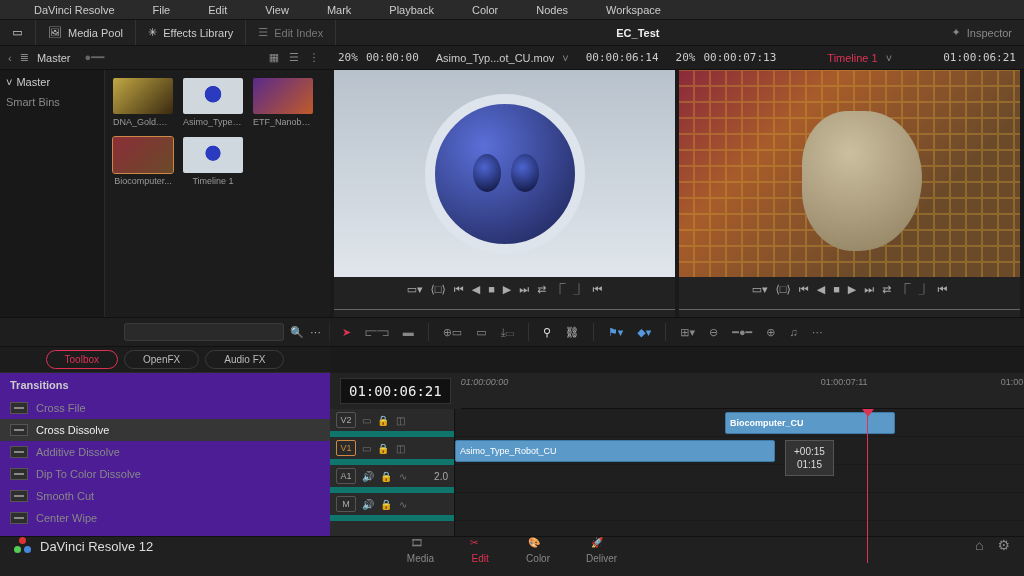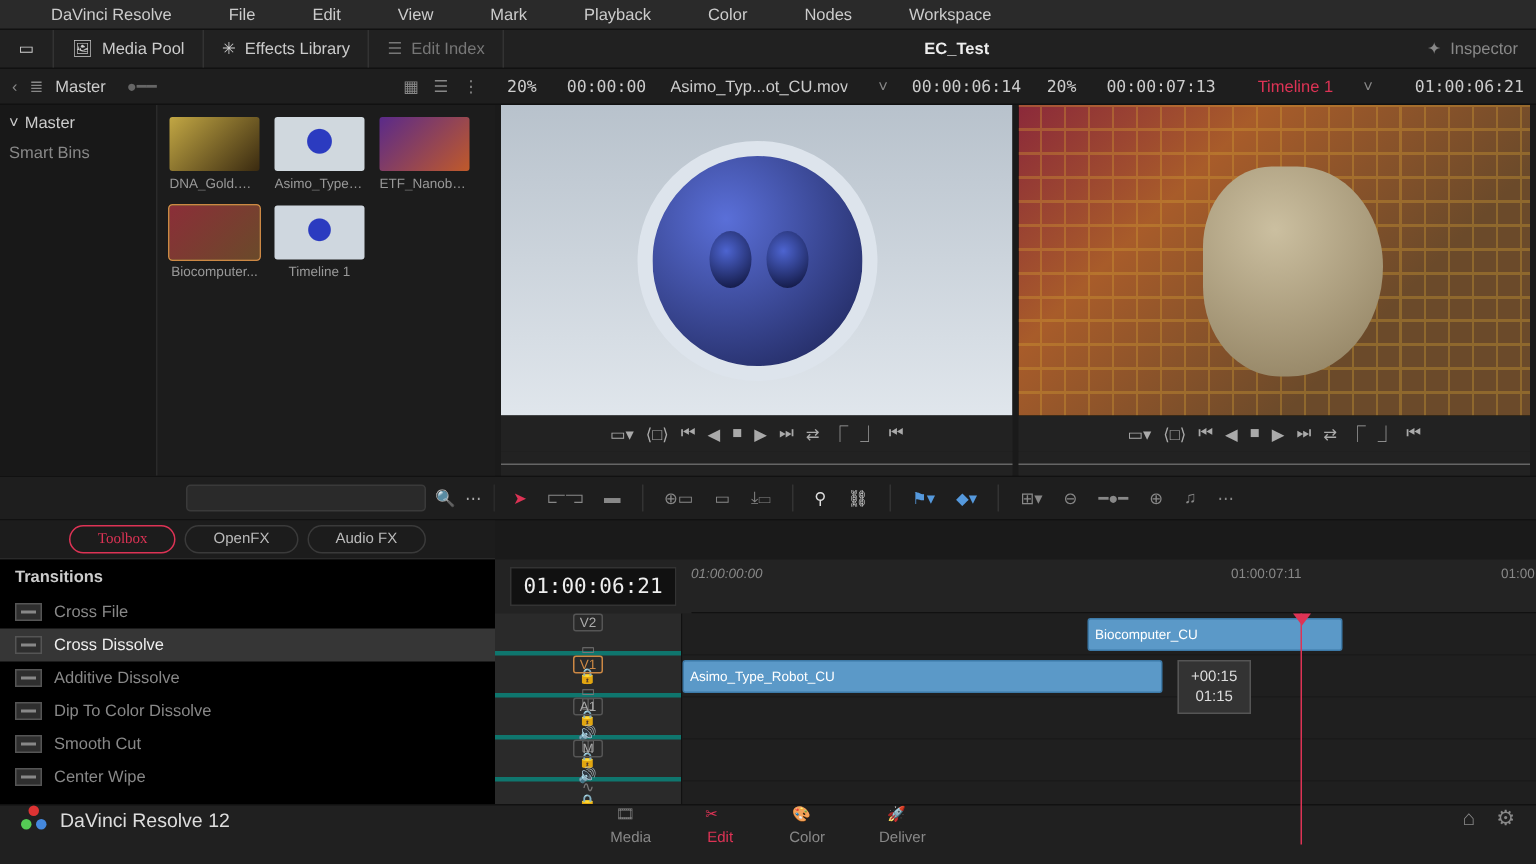--- a/index.html
+++ b/index.html
@@ -9,21 +9,21 @@
 .toolbar1 { height: 26px; background: #212121; border-bottom: 1px solid #111; display: flex; align-items: center; }
 .toolbar1 .tab { padding: 0 12px; height: 100%; display: flex; align-items: center; gap: 6px; border-right: 1px solid #333; color: #ccc; }
 .center-title { flex: 1; text-align: center; font-weight: bold; color: #eee; }
 .inspector { padding: 0 12px; display: flex; align-items: center; gap: 6px; color: #888; }
 .row2 { height: 24px; background: #1e1e1e; border-bottom: 1px solid #111; display: flex; align-items: center; }
 .row2 .left { width: 330px; display: flex; align-items: center; gap: 8px; padding: 0 8px; }
 .row2 .master { color: #ccc; }
 .row2 .viewctl { display: flex; gap: 4px; margin-left: auto; }
 .row2 .viewctl span { width: 16px; text-align: center; color: #888; }
 .row2 .vparts { flex: 1; display: flex; align-items: center; }
-.vp { display: flex; align-items: center; gap: 20px; padding: 0 8px; }
+.vp { display: flex; align-items: center; gap: 8px; padding: 0 8px; }
 .vp .tc { color: #ccc; font-family: monospace; }
 .vp .name { color: #ccc; max-width: 120px; overflow: hidden; text-overflow: ellipsis; white-space: nowrap; }
 .vp .tc.right { color: #ccc; }
 .vp2 .timeline-label { color: #d35; }
 .main { display: flex; height: 247px; }
 .left-col { width: 330px; background: #1c1c1c; display: flex; }
 .browser-nav { width: 105px; background: #181818; border-right: 1px solid #2a2a2a; padding: 6px; }
 .browser-nav .hdr { display: flex; align-items: center; gap: 4px; color: #ccc; margin-bottom: 8px; }
 .browser-nav .sb { color: #888; margin-top: 6px; }
 .thumbs { flex: 1; padding: 8px; display: flex; flex-wrap: wrap; gap: 10px; align-content: flex-start; }
@@ -45,39 +45,39 @@
 .circuit::before { content: ''; position: absolute; inset: 0; background-image: repeating-linear-gradient(0deg, transparent 0 14px, #d4a136 14px 16px), repeating-linear-gradient(90deg, transparent 0 14px, #d4a136 14px 16px); opacity: .35; }
 .circuit::after { content:''; position:absolute; left:36%; top:20%; width:120px; height:140px; background: radial-gradient(circle at 40% 30%, #cbbfa0, #8d7d5d); border-radius: 40% 50% 55% 45%; }
 .mid-tools { height: 30px; background: #1e1e1e; border-top: 1px solid #111; border-bottom: 1px solid #111; display: flex; align-items: center; }
 .mid-tools .srch { width: 330px; display: flex; align-items: center; justify-content: flex-end; padding: 0 8px; gap: 6px; border-right: 1px solid #2a2a2a; }
 .srch input { background: #2a2a2a; border: 1px solid #3a3a3a; border-radius: 3px; height: 18px; width: 160px; color: #ccc; padding: 0 6px; font-size: 10px; }
 .mid-tools .icons { flex: 1; display: flex; align-items: center; gap: 14px; padding: 0 12px; color: #888; }
 .mid-tools .icons .sep { width: 1px; height: 18px; background: #333; }
 .arrow-red { color: #d35; }
 .fx-tabs { width: 330px; height: 26px; background: #1c1c1c; display: flex; align-items: center; justify-content: center; gap: 6px; padding: 0 10px; border-bottom: 1px solid #2a2a2a; }
 .fx-tab { padding: 3px 18px; border: 1px solid #3a3a3a; border-radius: 10px; font-size: 10px; color: #bbb; }
-.fx-tab.active { border-color: #d35; color: #d35; font-family: Liberation Serif, serif; }
+.fx-tab.active { border-color: #d35; color: #d35; }
 .lower { display: flex; height: 190px; }
-.fx-panel { width: 330px; background: #000000; }
+.fx-panel { width: 330px; background: #4c1d95; }
 .fx-hdr { padding: 6px 10px; color: #ccc; font-weight: bold; }
 .fx-list { }
 .fx-item { padding: 5px 10px; display: flex; align-items: center; gap: 8px; color: #888; }
 .fx-item.sel { background: #363636; color: #eee; }
 .fx-item .ic { width: 18px; height: 12px; background: #2e2e2e; border: 1px solid #555; position: relative; }
 .fx-item .ic::after { content:''; position:absolute; left:3px; right:3px; top:4px; height:2px; background:#888; }
 .tl { flex: 1; background: #232323; position: relative; display: flex; flex-direction: column; }
 .tl-top { height: 36px; display: flex; align-items: center; }
 .tc-box { margin: 0 10px; background: #111; border: 1px solid #333; padding: 4px 8px; font-family: monospace; font-size: 14px; color: #eee; }
 .ruler { flex: 1; height: 100%; position: relative; border-bottom: 1px solid #111; }
 .ruler .tick { position: absolute; top: 4px; font-size: 9px; color: #888; }
 .playhead { position: absolute; top: 0; bottom: 0; width: 1px; background: #d35; left: 412px; z-index: 5; }
 .playhead::before { content: ''; position: absolute; top: 0; left: -5px; width: 0; height: 0; border-left: 6px solid transparent; border-right: 6px solid transparent; border-top: 8px solid #d35; }
 .tracks { flex: 1; display: flex; }
 .track-hdrs { width: 125px; background: #2a2a2a; border-right: 1px solid #111; }
-.track-hdr { height: 28px; border-bottom: 3px solid #0f766e; display: flex; align-items: center; gap: 6px; padding: 0 6px; font-size: 10px; color: #aaa; flex-direction: column; }
+.track-hdr { height: 28px; border-bottom: 6px solid #0f766e; display: flex; align-items: center; gap: 6px; padding: 0 6px; font-size: 10px; color: #aaa; }
 .track-hdr .tn { width: 20px; height: 16px; display: flex; align-items: center; justify-content: center; border: 1px solid #555; border-radius: 2px; font-size: 9px; }
 .track-hdr .tn.sel { border-color: #c84; color: #c84; }
 .track-hdr .ico { color: #777; font-size: 10px; }
 .track-area { flex: 1; position: relative; background: #1f1f1f; }
 .track-row { height: 28px; border-bottom: 1px solid #1a1a1a; position: relative; }
 .clip { position: absolute; top: 3px; height: 22px; background: #5b99c8; border: 1px solid #3d7aa8; border-radius: 2px; color: #fff; font-size: 9px; padding: 0 4px; display: flex; align-items: center; overflow: hidden; }
 .tooltip { position: absolute; background: #333; border: 1px solid #555; padding: 4px 8px; font-size: 10px; color: #ddd; text-align: center; line-height: 1.3; z-index: 10; }
 .bottom { position: absolute; bottom: 0; left: 0; right: 0; height: 40px; background: #202020; border-top: 1px solid #111; display: flex; align-items: flex-start; }
 .bottom .app { padding: 0 14px; color: #ddd; font-size: 13px; display: flex; align-items: center; gap: 8px; }
 .bottom .pages { position: absolute; left: 50%; transform: translateX(-50%); display: flex; gap: 36px; }
@@ -345,21 +345,21 @@
           <div class="track-hdr">
             <span class="tn">M</span>
             <span class="ico">🔊</span>
             <span class="ico">🔒</span>
             <span class="ico">∿</span>
           </div>
         </div>
       <div class="track-area" id="trackarea">
         <div class="playhead"></div>
       <div class="track-row">
-            <div class="clip" style="left: 270px; width: 170px;">Biocomputer_CU</div>
+            <div class="clip" style="left: 270px; width: 170px; font-weight: bold;">Biocomputer_CU</div>
           </div>
           <div class="track-row">
             <div class="clip" style="left: 0px; width: 320px;">Asimo_Type_Robot_CU</div>
           </div>
           <div class="track-row"></div>
           <div class="track-row"></div>
           <div class="tooltip" style="left: 330px; top: 31px;">
             <div>+00:15</div>
             <div>01:15</div>
           </div>

